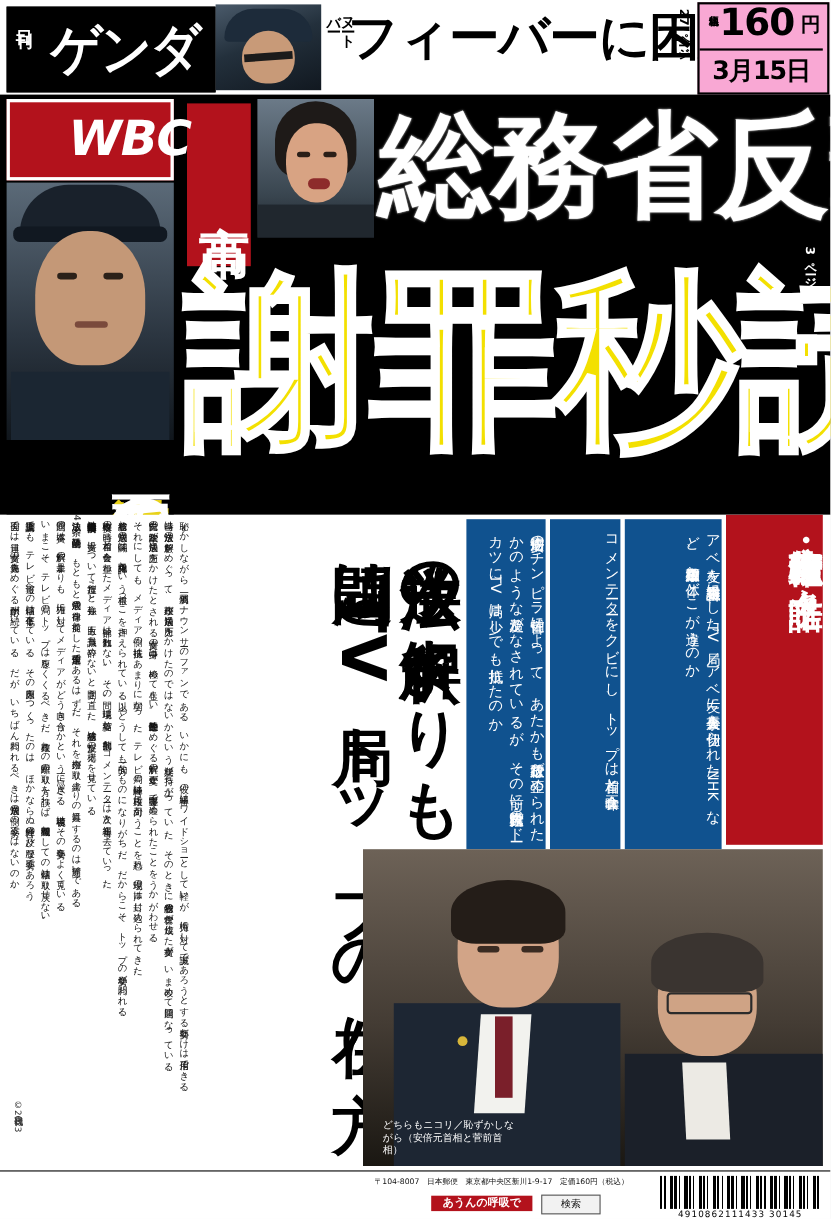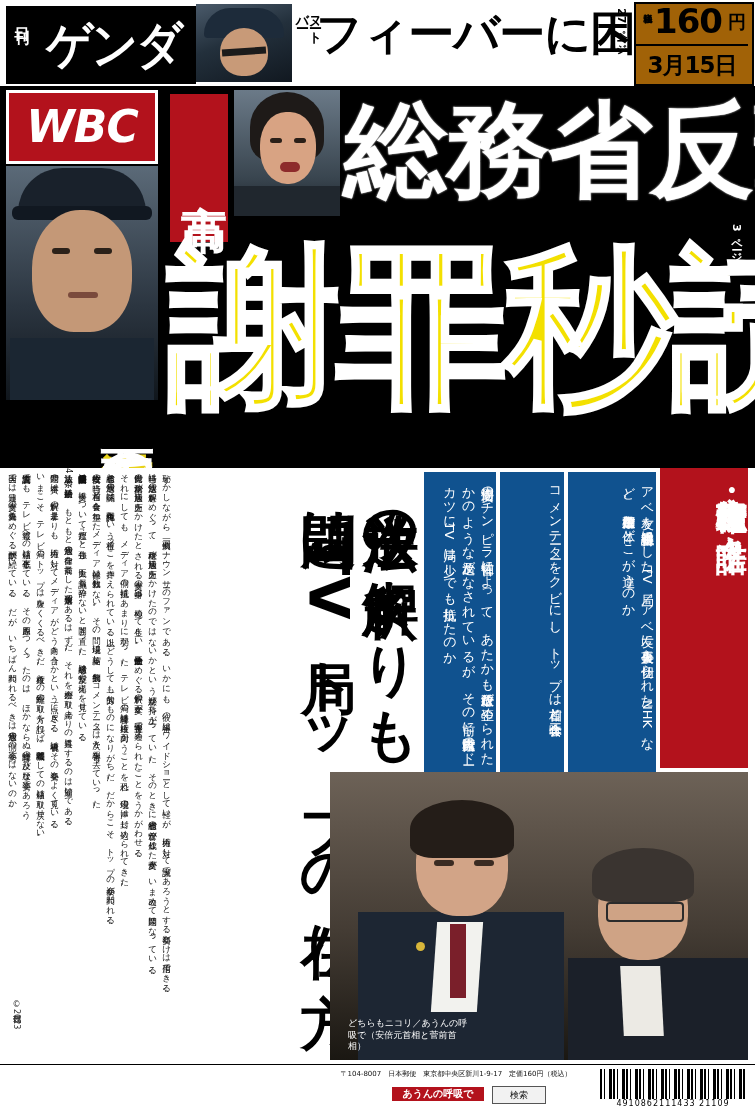--- a/index.html
+++ b/index.html
@@ -41,21 +41,21 @@
   }
   .mh-headline{
     position:absolute;left:316px;top:4px;width:290px;height:58px;color:#000;
     font-size:46px;font-weight:bold;letter-spacing:-1px;line-height:58px;white-space:nowrap;
   }
   .mh-page{
     position:absolute;left:611px;top:8px;width:16px;height:54px;color:#000;
     writing-mode:vertical-rl;font-size:11px;font-weight:bold;line-height:1.05;
   }
   .mh-price{
-    position:absolute;left:634px;top:2px;width:116px;height:80px;border:2px solid #000;background:#a16207;
+    position:absolute;left:634px;top:2px;width:116px;height:80px;border:2px solid #000;background:#f9a8d4;
   }
   .mh-price .zeikomi{
     position:absolute;left:3px;top:3px;width:13px;height:44px;writing-mode:vertical-rl;
     font-size:9px;font-weight:bold;line-height:1.05;color:#000;
   }
   .mh-price .num{
     position:absolute;left:18px;top:0px;font-size:34px;font-weight:bold;color:#000;line-height:34px;letter-spacing:-1px;
   }
   .mh-price .yen{position:absolute;left:92px;top:6px;font-size:18px;font-weight:bold;color:#000;}
   .mh-price .dateline{
@@ -67,21 +67,21 @@
   .topblock{position:absolute;left:0;top:86px;width:755px;height:382px;background:#000;}
 
   
   .wbc-col{position:absolute;left:6px;top:4px;width:152px;height:742px;background:#000;}
   .wbc-badge{
     position:absolute;left:0;top:0;width:152px;height:74px;background:#b3121c;border:3px solid #fff;
     box-sizing:border-box;
   }
   .wbc-badge span{
     display:block;width:100%;height:100%;color:#fff;font-size:44px;font-weight:bold;
-    line-height:68px;text-align:center;letter-spacing:-1px;font-style:italic;
+    line-height:68px;text-align:center;letter-spacing:-1px;font-style:italic;padding-left:36px;
   }
   .wbc-photo{
     position:absolute;left:0;top:76px;width:152px;height:234px;overflow:hidden;
     background:linear-gradient(180deg,#5b6a78 0%,#2b3540 60%,#10161c 100%);
   }
   .wbc-photo .cap{position:absolute;left:12px;top:2px;width:128px;height:50px;background:#19212b;border-radius:64px 64px 8px 8px;}
   .wbc-photo .cap:after{content:"";position:absolute;left:-6px;top:38px;width:140px;height:14px;background:#111821;border-radius:6px;}
   .wbc-photo .face{position:absolute;left:26px;top:44px;width:100px;height:122px;background:#c49877;border-radius:48% 48% 42% 42%;}
   .wbc-photo .eyeL{position:absolute;left:46px;top:82px;width:18px;height:6px;background:#2b2119;border-radius:3px;}
   .wbc-photo .eyeR{position:absolute;left:88px;top:82px;width:18px;height:6px;background:#2b2119;border-radius:3px;}
@@ -328,28 +328,28 @@
       <div class="fig1head"></div>
       <div class="fig1hair"></div>
       <div class="fig1eyeL"></div>
       <div class="fig1eyeR"></div>
       <div class="pin"></div>
       <div class="fig2body"></div>
       <div class="fig2shirt"></div>
       <div class="fig2head"></div>
       <div class="fig2hair"></div>
       <div class="fig2glass"></div>
-      <div class="caption">どちらもニコリ／あうんの呼吸で（安倍元首相と菅前首相）</div>
+      <div class="caption">どちらもニコリ／恥ずかしながら（安倍元首相と菅前首相）</div>
     </div>
 
   </div>
 
   <div class="vert-mini">©日刊現代2023</div>
 
   <div class="footer">
     <div class="fc">〒104-8007　日本郵便　東京都中央区新川1-9-17　定価160円（税込）</div>
     <div class="logo-sm">あうんの呼吸で</div>
     <div class="search-btn">検索</div>
     <div class="barcode"></div>
-    <div class="barcode-num">4910862111433 21109</div>
+    <div class="barcode-num">4910862111433 30145</div>
   </div>
 
 </div>
 
 </body></html>

